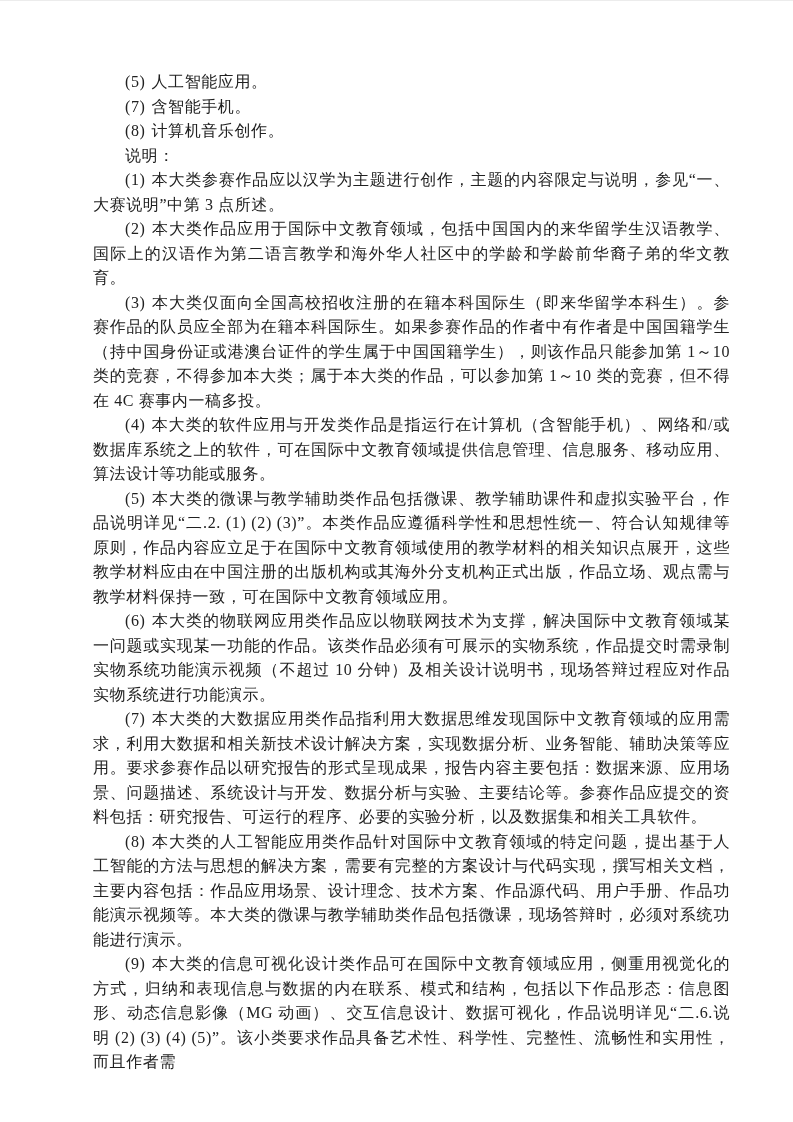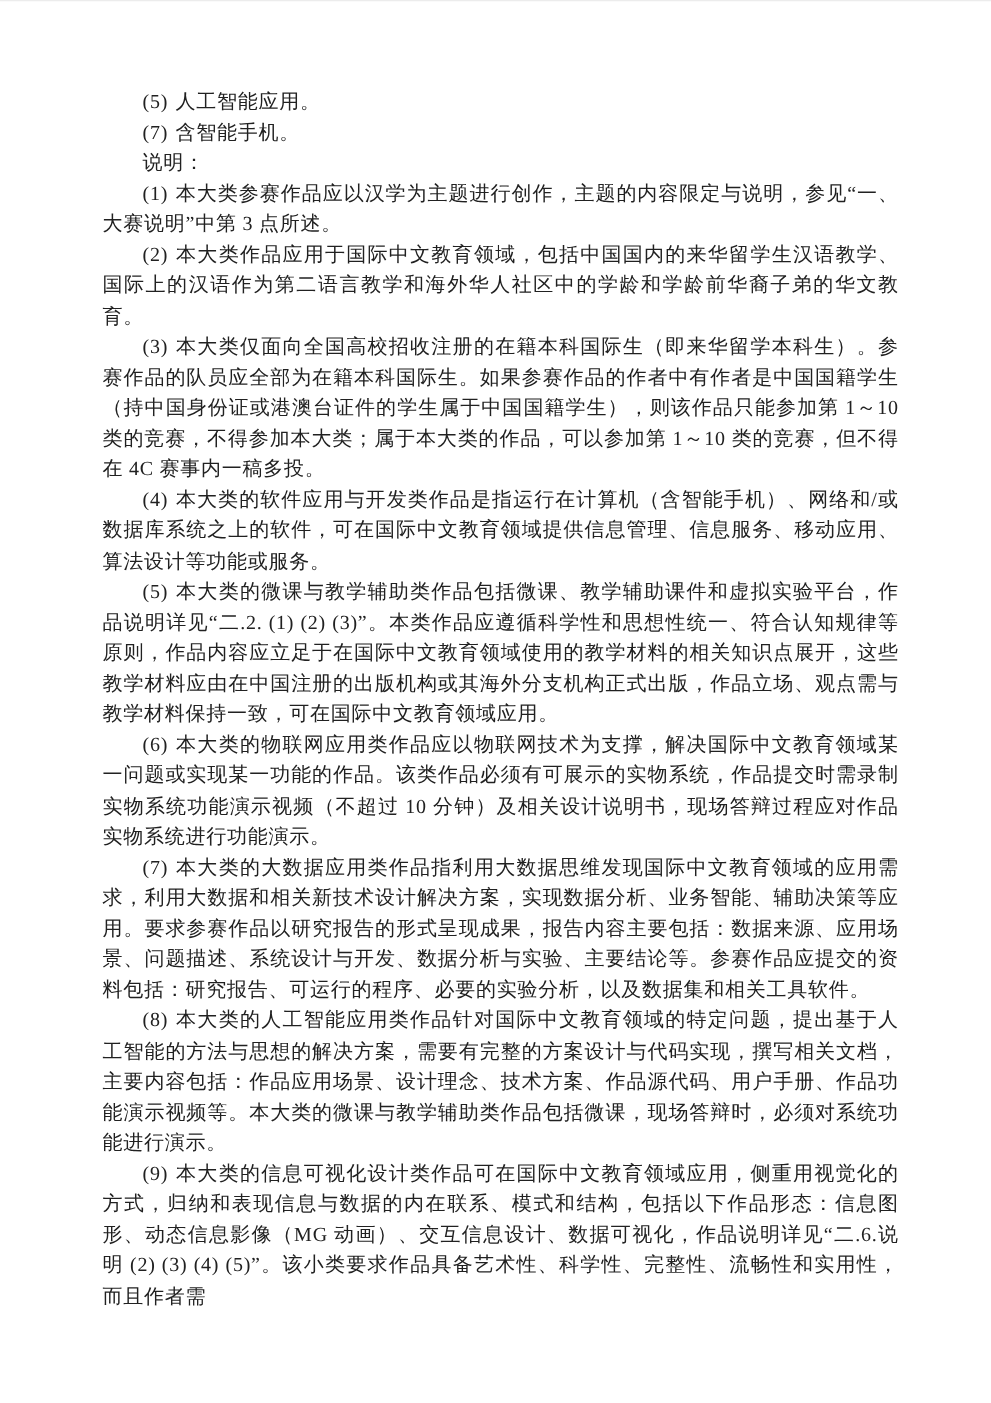--- a/index.html
+++ b/index.html
@@ -12,21 +12,21 @@
     width: 793px;
     height: 1122px;
     background: #ffffff;
     overflow: hidden;
     border-top: 1px solid #ececec;
     box-sizing: border-box;
   }
   .content {
     position: absolute;
     top: 69px;
-    left: 82px;
+    left: 93px;
     width: 637px;
   }
   .para {
     margin: 0;
     font-family: "Liberation Serif", "DejaVu Serif", serif;
     font-size: 16px;
     line-height: 24.5px;
     letter-spacing: 0.6px;
     color: #212121;
     text-align: justify;
@@ -38,20 +38,21 @@
   }
 </style>
 </head>
 <body>
 
 <div class="page">
   <div class="content">
 
     <p class="para"><span class="num">(5)</span><span>人工智能应用。</span></p>
     <p class="para"><span class="num">(7)</span><span>含智能手机。</span></p>
+    <p class="para"><span class="num">(8)</span><span>计算机音乐创作。</span></p>
 
     <p class="para">说明：</p>
 
     <p class="para"><span class="num">(1)</span><span>本大类参赛作品应以汉学为主题进行创作，主题的内容限定与说明，参见“一、大赛说明”中第 3 点所述。</span></p>
     <p class="para"><span class="num">(2)</span><span>本大类作品应用于国际中文教育领域，包括中国国内的来华留学生汉语教学、国际上的汉语作为第二语言教学和海外华人社区中的学龄和学龄前华裔子弟的华文教育。</span></p>
     <p class="para"><span class="num">(3)</span><span>本大类仅面向全国高校招收注册的在籍本科国际生（即来华留学本科生）。参赛作品的队员应全部为在籍本科国际生。如果参赛作品的作者中有作者是中国国籍学生（持中国身份证或港澳台证件的学生属于中国国籍学生），则该作品只能参加第 1～10 类的竞赛，不得参加本大类；属于本大类的作品，可以参加第 1～10 类的竞赛，但不得在 4C 赛事内一稿多投。</span></p>
     <p class="para"><span class="num">(4)</span><span>本大类的软件应用与开发类作品是指运行在计算机（含智能手机）、网络和/或数据库系统之上的软件，可在国际中文教育领域提供信息管理、信息服务、移动应用、算法设计等功能或服务。</span></p>
     <p class="para"><span class="num">(5)</span><span>本大类的微课与教学辅助类作品包括微课、教学辅助课件和虚拟实验平台，作品说明详见“二.2. (1) (2) (3)”。本类作品应遵循科学性和思想性统一、符合认知规律等原则，作品内容应立足于在国际中文教育领域使用的教学材料的相关知识点展开，这些教学材料应由在中国注册的出版机构或其海外分支机构正式出版，作品立场、观点需与教学材料保持一致，可在国际中文教育领域应用。</span></p>
     <p class="para"><span class="num">(6)</span><span>本大类的物联网应用类作品应以物联网技术为支撑，解决国际中文教育领域某一问题或实现某一功能的作品。该类作品必须有可展示的实物系统，作品提交时需录制实物系统功能演示视频（不超过 10 分钟）及相关设计说明书，现场答辩过程应对作品实物系统进行功能演示。</span></p>
     <p class="para"><span class="num">(7)</span><span>本大类的大数据应用类作品指利用大数据思维发现国际中文教育领域的应用需求，利用大数据和相关新技术设计解决方案，实现数据分析、业务智能、辅助决策等应用。要求参赛作品以研究报告的形式呈现成果，报告内容主要包括：数据来源、应用场景、问题描述、系统设计与开发、数据分析与实验、主要结论等。参赛作品应提交的资料包括：研究报告、可运行的程序、必要的实验分析，以及数据集和相关工具软件。</span></p>

